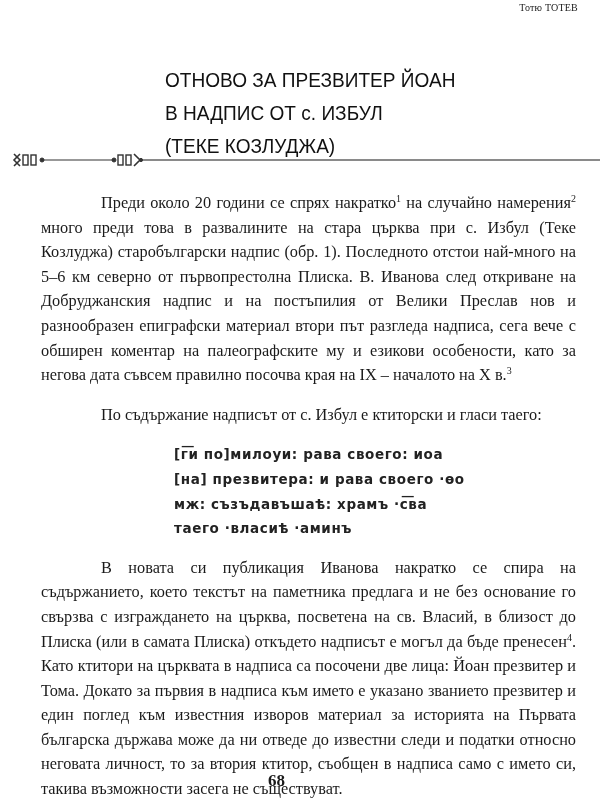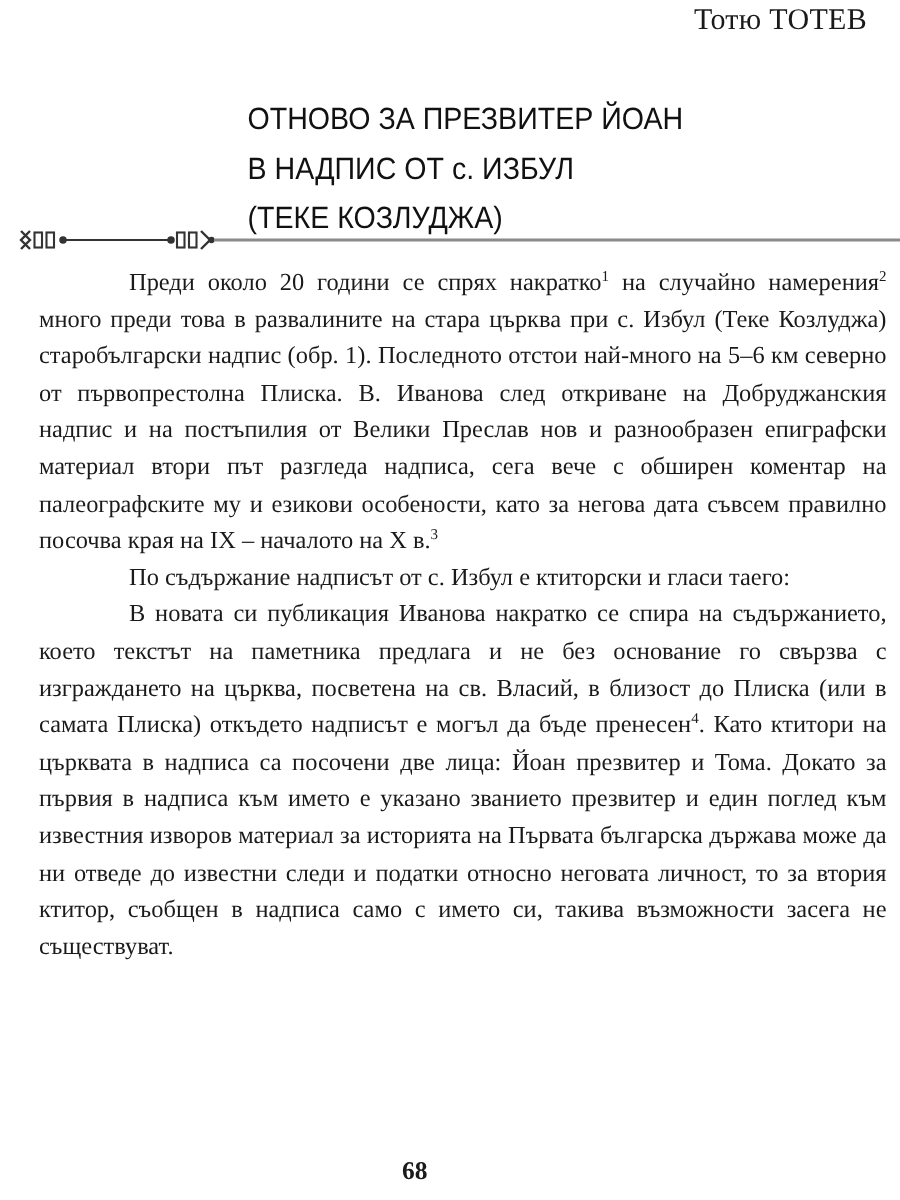--- a/index.html
+++ b/index.html
@@ -3,37 +3,37 @@
 <meta charset="utf-8">
 <style>
   html, body { margin:0; padding:0; }
   body {
     width:600px; height:800px; background:#ffffff; color:#1a1a1a;
     font-family:"Liberation Serif", "DejaVu Serif", serif;
     position:relative; overflow:hidden;
   }
   .running-head {
     position:absolute; right:22px; top:2px;
-    font-size:20px; letter-spacing:0.2px;
+    font-size:10px; letter-spacing:0.2px;
   }
   .title {
     position:absolute; left:165px; top:63px;
     font-family:"Liberation Sans", "DejaVu Sans", sans-serif;
     font-size:20.5px; line-height:33px; color:#111;
     transform:scaleX(0.93); transform-origin:left top;
   }
   .title div { white-space:nowrap; }
   .rule {
     position:absolute; left:10px; top:147px; width:590px; height:26px;
   }
   .body-text {
     position:absolute; left:26px; top:176px; width:565px;
     font-size:16.3px; line-height:24.6px; text-align:justify;
   }
-  .body-text p { margin:0; text-indent:60px; }
+  .body-text p { margin:15px; text-indent:60px; }
   sup { font-size:10px; line-height:0; vertical-align:6px; }
   .inscription {
     margin:0 0 0 148px;
     font-family:"DejaVu Sans", sans-serif; font-weight:bold;
     font-size:13.5px; line-height:24.6px; letter-spacing:0.6px; color:#222;
   }
   .inscription div { white-space:nowrap; }
   .page-num {
     position:absolute; left:268px; top:771px; font-size:17px; font-weight:bold;
   }
@@ -63,16 +63,22 @@
     <path d="M124 7 L130 13 L124 19" stroke-width="1.6" fill="none"></path>
     <circle cx="131" cy="13" r="1.6"></circle>
 
     <line x1="133" y1="13" x2="590" y2="13" stroke="#8a8a8a" stroke-width="2"></line>
   </g>
 </svg>
 
 <div class="body-text">
   <p><span>Преди около 20 години се спрях накратко</span><sup>1</sup><span> на случайно намерения</span><sup>2</sup><span> много преди това в развалините на стара църква при с. Избул (Теке Козлуджа) старобългарски надпис (обр. 1). Последното отстои най-много на 5–6 км северно от първопрестолна Плиска. В. Иванова след откриване на Добруджанския надпис и на постъпилия от Велики Преслав нов и разнообразен епиграфски материал втори път разгледа надписа, сега вече с обширен коментар на палеографските му и езикови особености, като за негова дата съвсем правилно посочва края на IX – началото на X в.</span><sup>3</sup></p>
   <p>По съдържание надписът от с. Избул е ктиторски и гласи таего:</p>
+  <div class="inscription">
+    <div>[г͞и по]милоуи: рава своего: иоа</div>
+    <div>[на] презвитера: и рава своего ·ѳо</div>
+    <div>мж: съзъдавъшаѣ: храмъ ·с͞ва</div>
+    <div>таего ·власиѣ ·аминъ</div>
+  </div>
   <p><span>В новата си публикация Иванова накратко се спира на съдържанието, което текстът на паметника предлага и не без основание го свързва с изграждането на църква, посветена на св. Власий, в близост до Плиска (или в самата Плиска) откъдето надписът е могъл да бъде пренесен</span><sup>4</sup><span>. Като ктитори на църквата в надписа са посочени две лица: Йоан презвитер и Тома. Докато за първия в надписа към името е указано званието презвитер и един поглед към известния изворов материал за историята на Първата българска държава може да ни отведе до известни следи и податки относно неговата личност, то за втория ктитор, съобщен в надписа само с името си, такива възможности засега не съществуват.</span></p>
 </div>
 
 <div class="page-num">68</div>
 
 </body></html>

